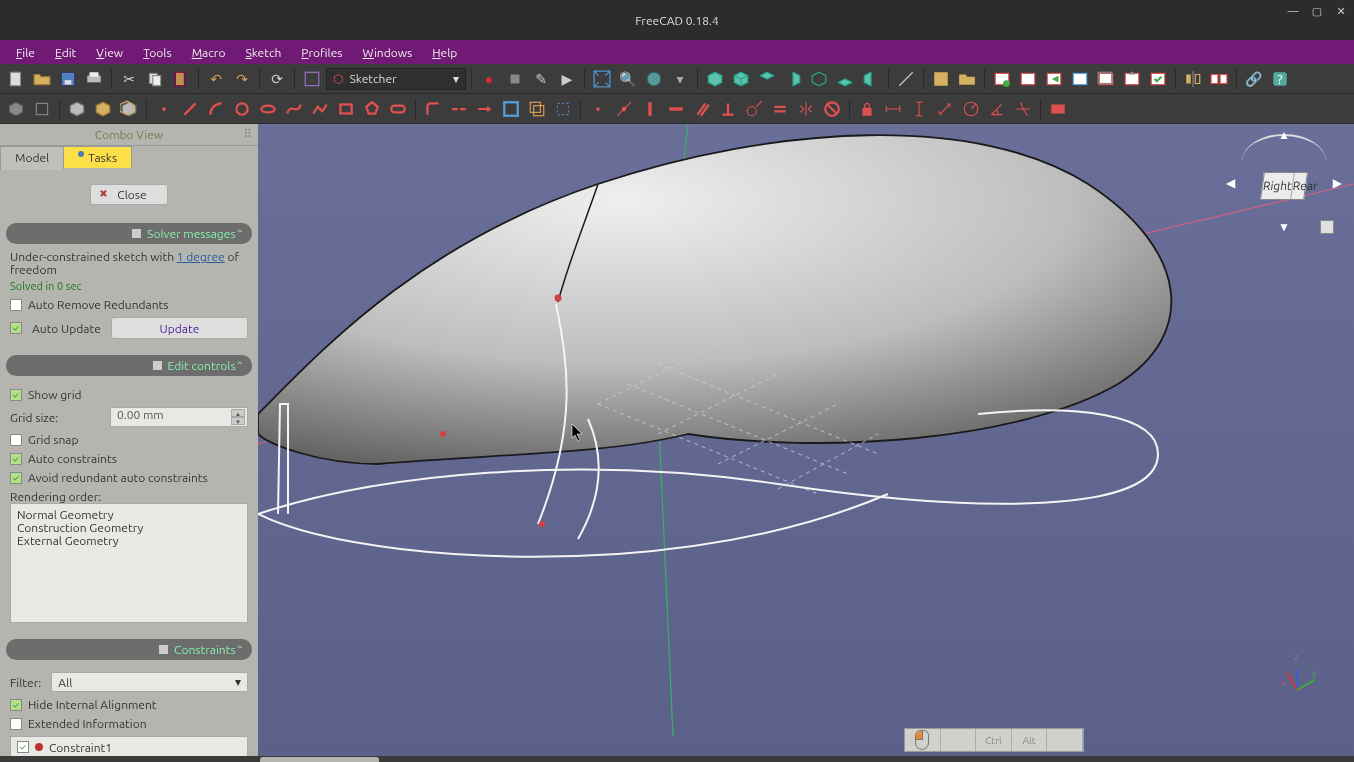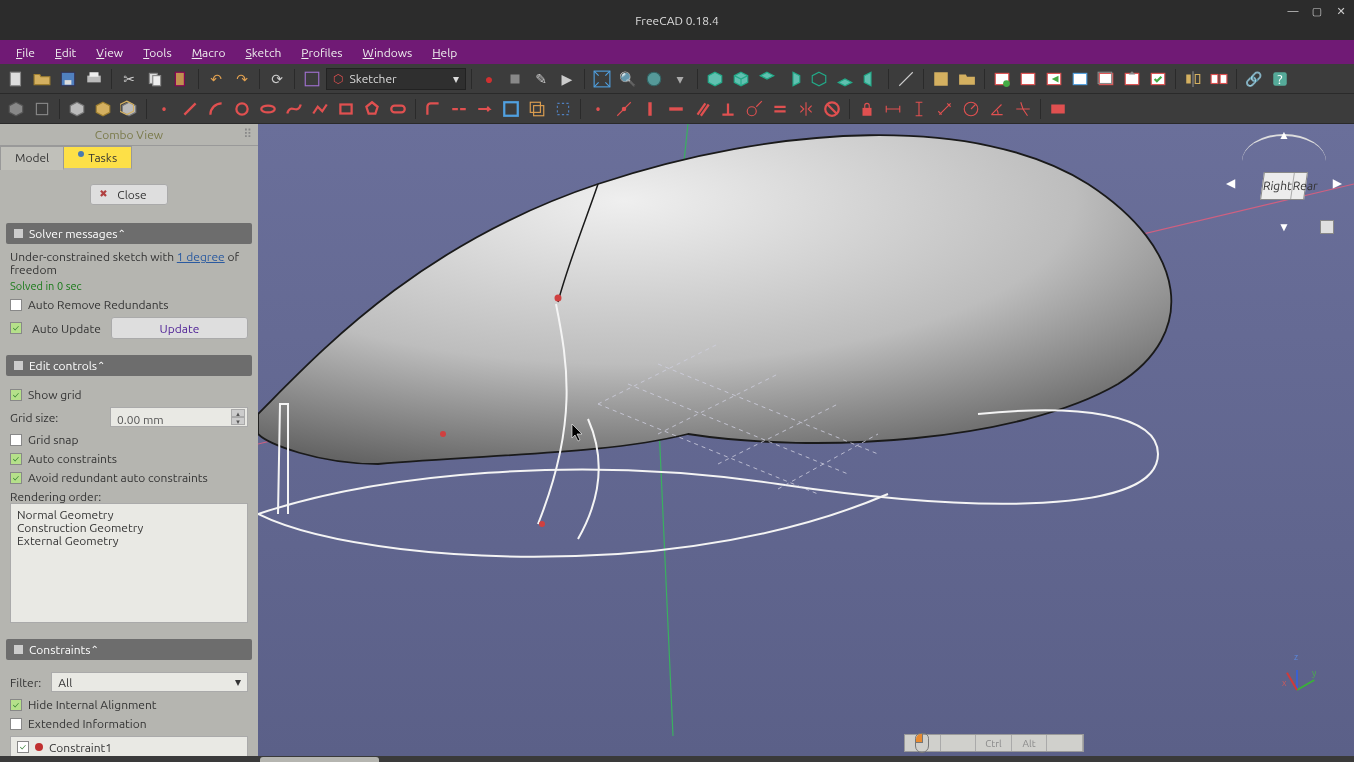--- a/index.html
+++ b/index.html
@@ -30,36 +30,36 @@
 .tab { padding: 4px 14px; border: 1px solid #999; border-bottom: none; background: #c0c0ba; color: #333; cursor: pointer; margin-right: -1px; display:flex; gap:4px;}
 .tab.active { background: #fde047; border-bottom: 2px solid #b5b5b0; }
 .tab .tab-dot { width: 6px; height: 6px; background: #4a7ab0; border-radius: 50%; }
 
 .side-body { flex: 1; overflow-y: auto; padding: 4px 6px 10px 6px; }
 .close-bar { text-align: center; margin: 10px 0 18px 0; }
 .close-btn { display:inline-block; padding: 3px 20px 3px 26px; background: #dedede; border: 1px solid #aaa; border-radius: 3px; color: #333; cursor: pointer; position: relative; }
 .close-btn::before { content: "✖"; color: #b04040; position: absolute; left: 8px; top: 3px; font-size: 10px; }
 
 .section { margin-bottom: 10px; }
-.section-head { background: #6d6d6d; color: #ffffff; padding: 4px 8px; display: flex; align-items: center; justify-content: flex-start; cursor: pointer; border-radius: 2px; }
+.section-head { background: #6d6d6d; color: #86efac; padding: 4px 8px; display: flex; align-items: center; justify-content: flex-end; cursor: pointer; border-radius: 10px; }
 .section-head .sq { width: 9px; height: 9px; background: #ccc; margin-right: 6px; display: inline-block; }
 .section-head .caret { font-size: 10px; }
 .section-body { padding: 6px 4px; color: #333; }
 .msg-line { font-size: 11px; color: #333; }
 .msg-line a { color: #2a5aa0; text-decoration: underline; }
 .msg-solved { font-size: 11px; color: #1a7a1a; margin-top: 4px; }
 .chk-row { display: flex; align-items: center; gap: 6px; margin: 6px 0; color: #333; }
 .chk { width: 12px; height: 12px; background: #fff; border: 1px solid #888; display: inline-flex; align-items: center; justify-content: center; font-size: 9px; color: #2a7a2a; }
 .chk.on { background: #b5e08a; }
 .upd-row { display: flex; align-items: center; gap: 10px; margin-top: 6px; }
 .upd-btn { flex: 1; height: 22px; background: #dedede; border: 1px solid #aaa; border-radius: 3px; cursor: pointer; color:#4c1d95; }
 
 .field-row { display: flex; align-items: center; gap: 10px; margin: 6px 0; }
 .field-row label { color: #333; flex: 0 0 90px; }
-.spin { flex: 1; height: 20px; background: #e9e9e4; border: 1px solid #aaa; color: #555; display: flex; align-items: flex-end; padding: 0 6px; justify-content: space-between; position: relative; }
+.spin { flex: 1; height: 20px; background: #e9e9e4; border: 1px solid #aaa; color: #555; display: flex; align-items: flex-start; padding: 0 6px; justify-content: space-between; position: relative; }
 .spin .arrows { position: absolute; right: 2px; top: 1px; width: 14px; display: flex; flex-direction: column; }
 .spin .arrows span { width: 14px; height: 8px; background: #ccc; border:1px solid #aaa; font-size: 7px; text-align: center; line-height: 6px; }
 
 .list-box { width: 100%; height: 120px; background: #e9e9e4; border: 1px solid #aaa; padding: 4px 6px; color: #333; overflow: auto; }
 
 .filter-row { display: flex; align-items: center; gap: 10px; margin: 6px 0; }
 .select { flex:1; height: 20px; background: #e9e9e4; border: 1px solid #aaa; color: #333; display:flex; align-items:center; justify-content:space-between; padding:0 6px;gap:31px; }
 
 .constraint-entry { height: 22px; background: #e9e9e4; border: 1px solid #aaa; display: flex; align-items: center; gap: 6px; padding: 0 6px; color: #333; margin-top: 6px;}
 .constraint-entry .dot { width: 8px; height: 8px; border-radius: 50%; background: #c03030; }
@@ -81,21 +81,21 @@
 .axes-triad .z{ background:#3a60d0; } .axes-triad .y{ background:#3ab03a; transform:rotate(60deg); transform-origin:bottom;} .axes-triad .x{ background:#d03a3a; transform:rotate(-30deg); transform-origin:bottom;}
 .axes-triad .lbl{ position:absolute; font-size:9px; }
 
 
 .doc-tabs { height: 20px; background: #3a3a3a; display: flex; align-items: center; padding-left: 260px; }
 .doc-tab { height: 18px; background: #b5b5b0; color: #333; padding: 0 8px; display: flex; align-items: center; gap: 6px; border-radius: 3px 3px 0 0; cursor: pointer; }
 .doc-tab .x { color: #888; cursor: pointer; }
 .doc-tab .tri-ico{ color:#c05050; font-size:10px;}
 
 
-.indic-bar { position: absolute; right: 270px; bottom: 4px; height: 18px; width: 180px; background: #d0d0cc; border: 1px solid #999; display: flex; }
+.indic-bar { position: absolute; right: 270px; bottom: 4px; height: 24px; width: 180px; background: #d0d0cc; border: 1px solid #999; display: flex; }
 .indic-bar .cell { flex: 1; border-right: 1px solid #aaa; display: flex; align-items: center; justify-content: center; color: #888; font-size: 10px; }
 .mouse-ico { width:14px; height:20px; border:1px solid #777; border-radius:6px 6px 8px 8px; position:relative;}
 .mouse-ico::before{content:"";position:absolute;left:0;top:0;width:6px;height:8px;background:#e88a30;border-right:1px solid #777;border-bottom:1px solid #777;border-radius:5px 0 0 0;}
 
 
 .statusbar { height: 22px; background: #b5b5b0; color: #333; display: flex; align-items: center; padding: 0 8px; justify-content: space-between; }
 
 
 .red{color:#e05050;} .blue{color:#50a0e0;} .orange{color:#e0a050;} .violet{color:#a070d0;} .gray{color:#aaa;}
 .ic{width:18px;height:18px;display:block;}

